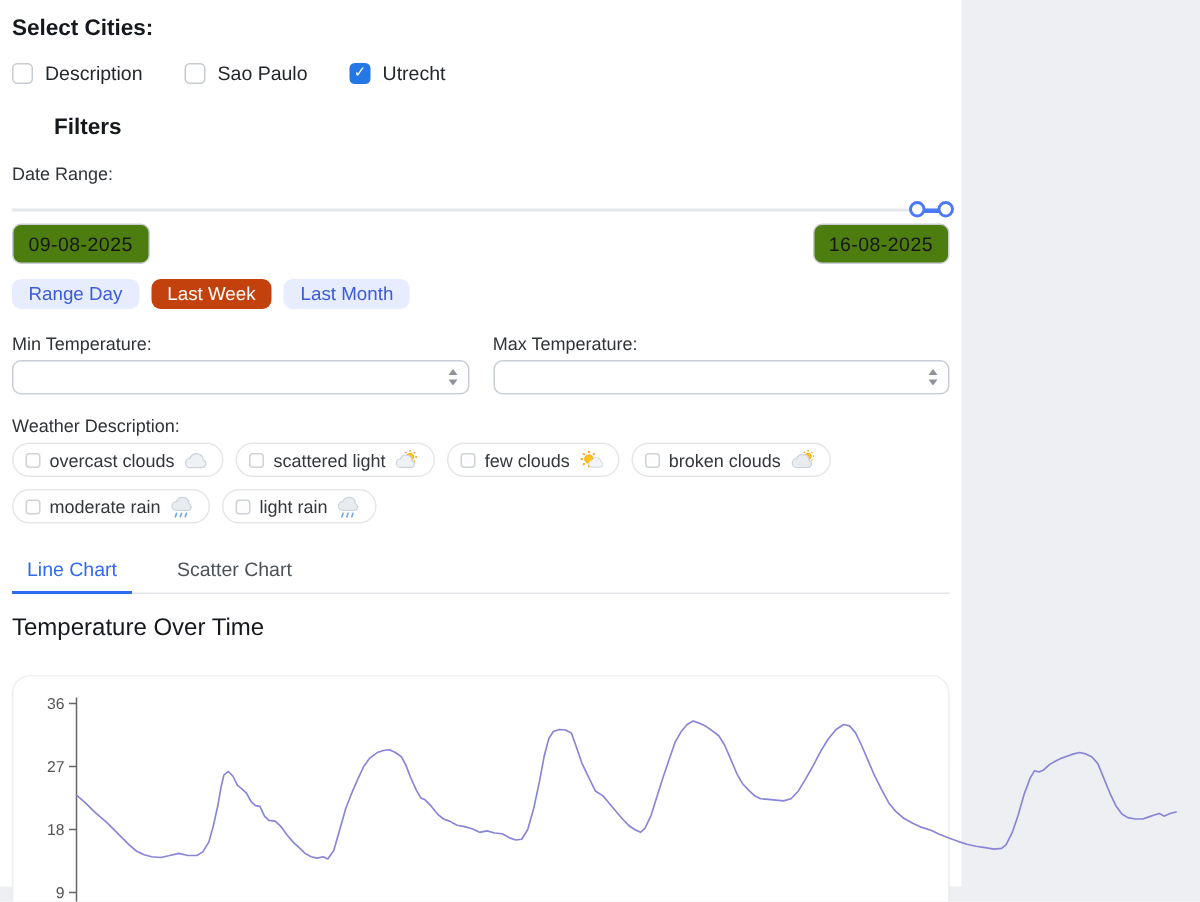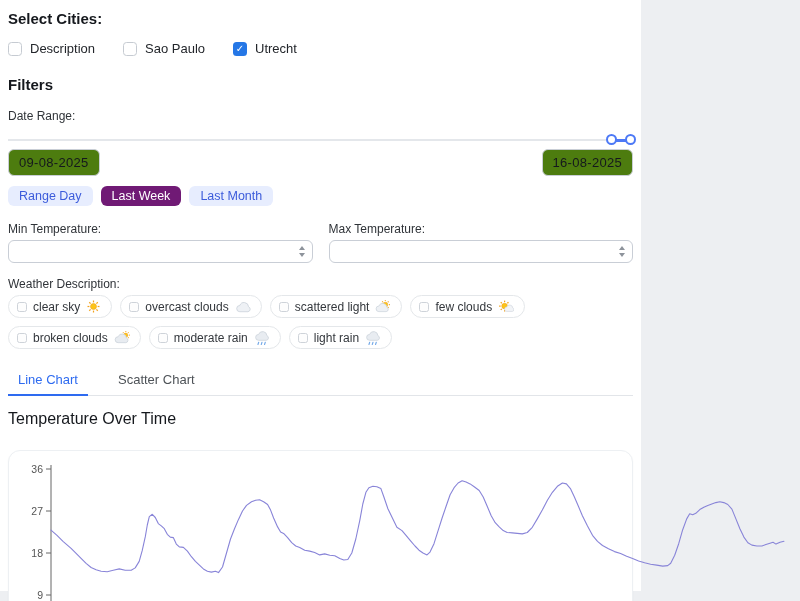--- a/index.html
+++ b/index.html
@@ -24,21 +24,21 @@
   .slider .handle { position:absolute; top:1px; width:11px; height:11px; border-radius:50%;
     background:#fff; border:2px solid #4d79f6; }
 
   .date-row { display:flex; justify-content:space-between; margin:2px 0 10px 0; }
   .date-box { border:1px solid #c9ced6; border-radius:6px; background:#4d7c0f; padding:5px 10px;
     font-size:13px; font-weight:400; color:#15181d; letter-spacing:0.3px; }
 
   .quick-row { display:flex; gap:8px; margin-bottom:16px; }
   .qbtn { font-size:12.5px; font-weight:500; padding:3px 11px; border-radius:6px; border:none;
     background:#e7edfe; color:#3b5bdb; font-family:inherit; }
-  .qbtn.active { background:#701a75; color:#fff;text-align:right; }
+  .qbtn.active { background:#c2410c; color:#fff;text-align:right; }
 
   .temp-grid { display:grid; grid-template-columns:1fr 1fr; column-gap:16px; margin-bottom:14px; }
   .num-input { height:23px; border:1px solid #c9ced6; border-radius:6px; background:#fff;
     display:flex; align-items:center; }
   .num-input input { border:none; outline:none; flex:1; height:100%; font:12px inherit; padding:0 8px; background:transparent; }
   .spin { display:flex; flex-direction:column; gap:2.5px; padding-right:7px; }
   .spin .up { width:0; height:0; border-left:3.5px solid transparent; border-right:3.5px solid transparent; border-bottom:4.5px solid #8d939b; }
   .spin .dn { width:0; height:0; border-left:3.5px solid transparent; border-right:3.5px solid transparent; border-top:4.5px solid #8d939b; }
 
   .chips { display:flex; gap:8px; flex-wrap:wrap; margin-bottom:16px; }
@@ -71,21 +71,21 @@
       <label class="cb-item">
         <span class="cbox"></span>
         <span>Sao Paulo</span>
       </label>
       <label class="cb-item">
         <span class="cbox checked">✓</span>
         <span>Utrecht</span>
       </label>
     </div>
 
-  <h2 class="sec" style="margin-bottom:16px;">Filters</h2>
+  <h2 class="sec" style="margin-bottom:16px;margin-left:28px;">Filters</h2>
 
   <div class="lbl">Date Range:</div>
   <div class="slider">
     <div class="track"></div>
     <div class="range" id="slider-range" style="left: 96.6%; width: 3%;"></div>
     <div class="handle" id="handle1" style="left: calc(96.6% - 5.5px);"></div>
     <div class="handle" id="handle2" style="left: calc(99.6% - 5.5px);"></div>
   </div>
 
   <div class="date-row">
@@ -117,37 +117,20 @@
         <span class="spin">
             <span class="up"></span>
             <span class="dn"></span>
           </span>
       </div>
     </div>
   </div>
 
   <div class="lbl">Weather Description:</div>
   <div class="chips" id="chips-row">
-      <div class="chip">
-        <span class="mini-cb"></span>
-        <span>clear sky</span>
-        <span>
-          <svg width="15" height="15" viewBox="0 0 16 16">
-            <line x1="12.4" y1="8" x2="14.4" y2="8" stroke="#f3a21a" stroke-width="1.3"></line>
-            <line x1="11.11126983722081" y1="11.11126983722081" x2="12.525483399593906" y2="12.525483399593904" stroke="#f3a21a" stroke-width="1.3"></line>
-            <line x1="8" y1="12.4" x2="8" y2="14.4" stroke="#f3a21a" stroke-width="1.3"></line>
-            <line x1="4.888730162779191" y1="11.11126983722081" x2="3.474516600406096" y2="12.525483399593906" stroke="#f3a21a" stroke-width="1.3"></line>
-            <line x1="3.5999999999999996" y1="8" x2="1.5999999999999996" y2="8" stroke="#f3a21a" stroke-width="1.3"></line>
-            <line x1="4.88873016277919" y1="4.888730162779191" x2="3.474516600406095" y2="3.474516600406096" stroke="#f3a21a" stroke-width="1.3"></line>
-            <line x1="7.999999999999999" y1="3.5999999999999996" x2="7.999999999999999" y2="1.5999999999999996" stroke="#f3a21a" stroke-width="1.3"></line>
-            <line x1="11.111269837220808" y1="4.88873016277919" x2="12.525483399593902" y2="3.474516600406095" stroke="#f3a21a" stroke-width="1.3"></line>
-            <circle cx="8" cy="8" r="3.2" fill="#fcc419" stroke="#f3a21a" stroke-width="0.6"></circle>
-          </svg>
-        </span>
-      </div>
       <div class="chip">
         <span class="mini-cb"></span>
         <span>overcast clouds</span>
         <span>
           <svg width="16" height="12" viewBox="0 0 17 12">
             <path transform="translate(0.5,0) scale(1)" d="M13.2 11 H4.6 A3.3 3.3 0 0 1 4.6 4.4 A4.8 4.8 0 0 1 13.9 5.8 A2.7 2.7 0 0 1 13.2 11 Z" fill="#eef1f5" stroke="#ccd3db" stroke-width="0.9"></path>
           </svg>
         </span>
       </div>
       <div class="chip">

